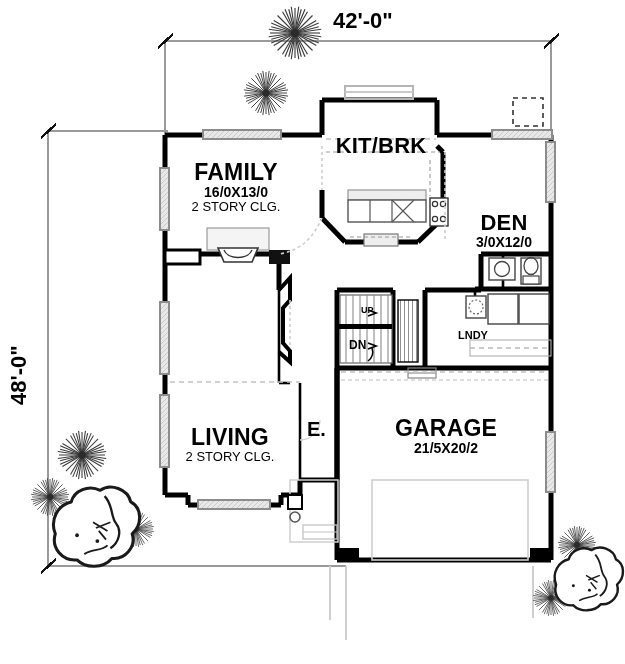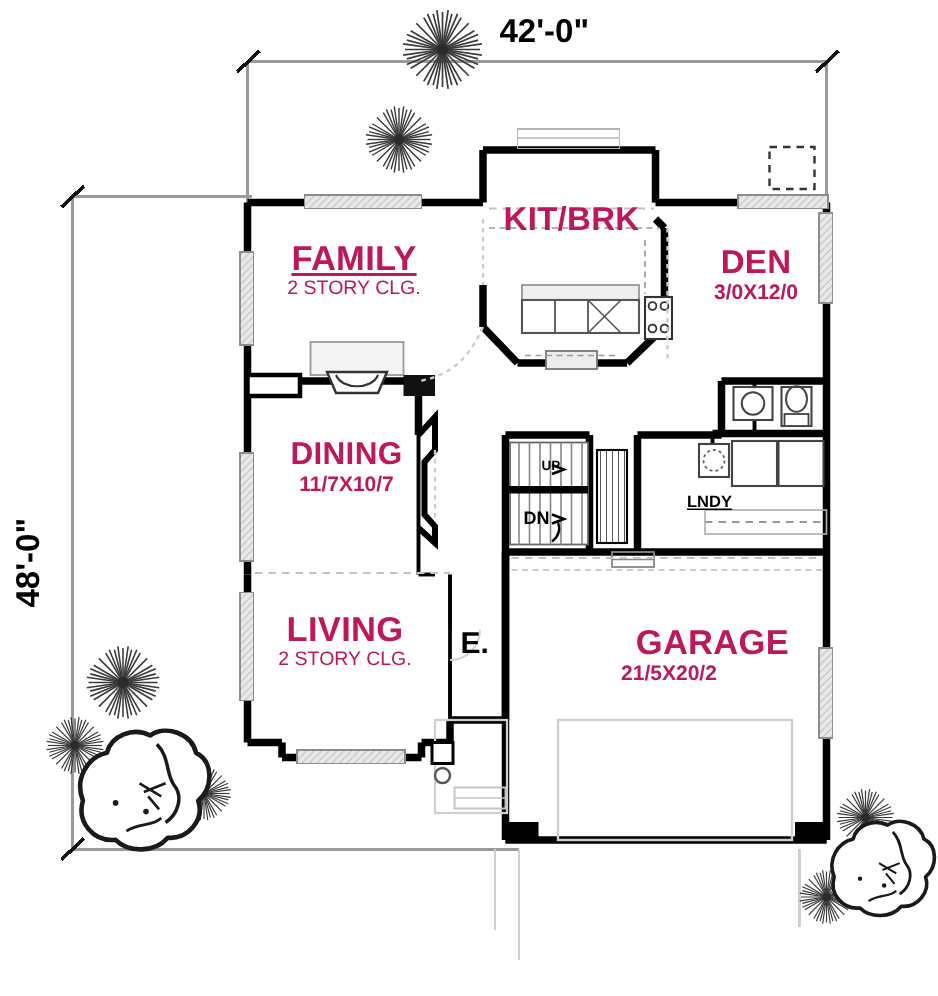--- a/index.html
+++ b/index.html
@@ -22,21 +22,21 @@
     position: absolute;
     left: 0;
     top: 0;
     width: 625px;
     height: 664px;
   }
   .room-label {
     position: absolute;
     text-align: center;
     font-family: "Liberation Sans", sans-serif;
-    color: #be185d;
+    color: #000000;
     line-height: 1.08;
     white-space: nowrap;
     user-select: none;
   }
   .rl-name {
     font-weight: bold;
     letter-spacing: 0.2px;
   }
   .rl-dim {
     font-weight: bold;
@@ -402,46 +402,43 @@
           <use href="#treeoutline"></use>
         </g>
     </g>
   </svg>
 
   <div class="dim-text" style="left:333px; top:8px; font-size:22px;">42'-0"</div>
 
   <div class="dim-text vert-dim" style="left:6px; top:405px; font-size:22px;">48'-0"</div>
 
   <div class="room-label" style="left:156px; top:160px; width:160px;">
-    <div class="rl-name" style="font-size:23px;text-decoration:underline;">FAMILY</div>
+    <div class="rl-name" style="font-size:23px;">FAMILY</div>
+    <div class="rl-dim" style="font-size:14px;">16/0X13/0</div>
     <div class="rl-note" style="font-size:13px;">2 STORY CLG.</div>
   </div>
 
   <div class="room-label" style="left:311px; top:134px; width:140px;">
     <div class="rl-name" style="font-size:22px;">KIT/BRK</div>
   </div>
 
   <div class="room-label" style="left:444px; top:163px; width:120px;">
-    <div class="rl-name" style="font-size:22px;">DEN</div>
+    <div class="rl-name" style="font-size:22px;margin-top:48px;">DEN</div>
     <div class="rl-dim" style="font-size:14px;">3/0X12/0</div>
   </div>
 
-  <div class="room-label" style="left:161px; top:292px; width:140px;">
-    <div class="rl-name" style="font-size:21px;">DINING</div>
-    <div class="rl-dim" style="font-size:14px;">11/7X10/7</div>
-  </div>
 
   <div class="room-label" style="left:160px; top:407px; width:140px;">
-    <div class="rl-name" style="font-size:23px;">LIVING</div>
+    <div class="rl-name" style="font-size:23px;margin-top:18px;">LIVING</div>
     <div class="rl-note" style="font-size:13px;">2 STORY CLG.</div>
   </div>
 
   <div class="room-label" style="left:366px; top:416px; width:160px;">
-    <div class="rl-name" style="font-size:23px;text-align:right;">GARAGE</div>
+    <div class="rl-name" style="font-size:23px;">GARAGE</div>
     <div class="rl-dim" style="font-size:14px;">21/5X20/2</div>
   </div>
 
   <div class="small-label" style="left:307px; top:418px; font-size:20px;">E.</div>
-  <div class="small-label" style="left:458px; top:329px; font-size:11px;text-decoration:underline;">LNDY</div>
+  <div class="small-label" style="left:458px; top:329px; font-size:11px;">LNDY</div>
   <div class="small-label" style="left:349px; top:305px; font-size:9px;padding-left:12px;">UP</div>
   <div class="small-label" style="left:349px; top:338px; font-size:12px;">DN</div>
 
 </div>
 
 </body></html>

